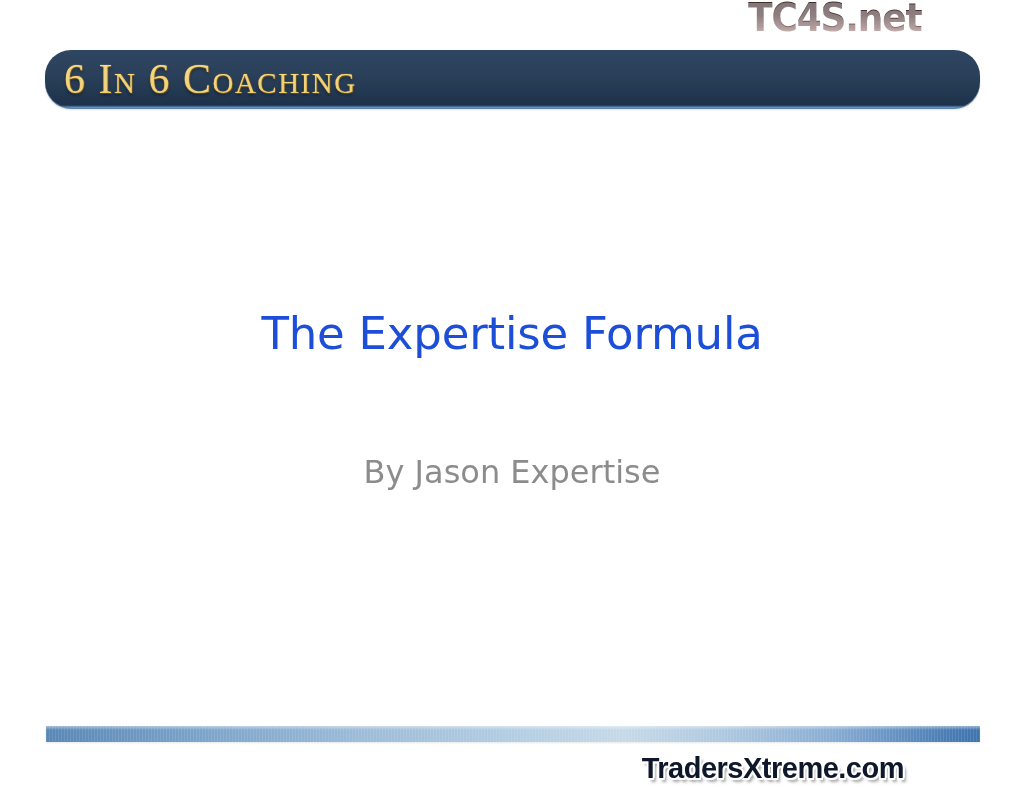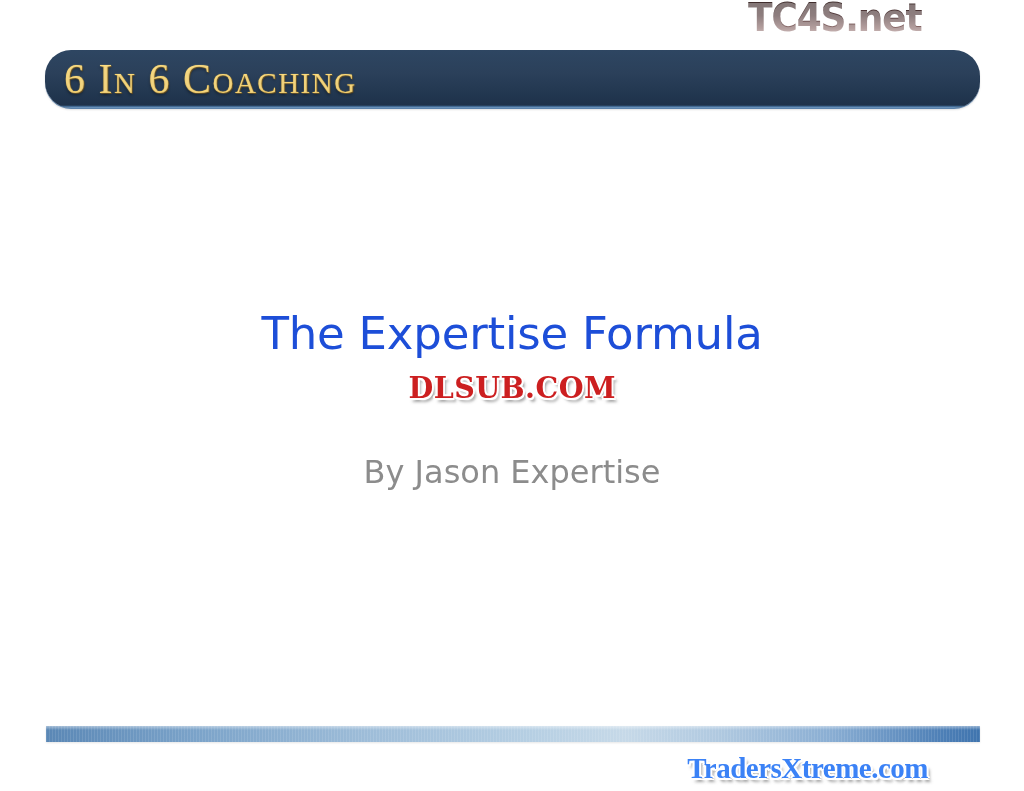--- a/index.html
+++ b/index.html
@@ -174,28 +174,28 @@
     content: "";
     position: absolute;
     left: 0; right: 0; top: 0;
     height: 4px;
     background: linear-gradient(180deg, rgba(255,255,255,0.45), rgba(255,255,255,0));
   }
 
   
   #footer-logo {
     position: absolute;
-    right: 0;
+    right: 24px;
     bottom: 6px;
-    font-family: Liberation Serif, serif;
+    font-family: Liberation Sans, sans-serif;
     font-weight: bold;
     font-size: 29px;
     line-height: 34px;
     letter-spacing: -0.5px;
-    color: #3b82f6;
+    color: #0f172a;
     white-space: nowrap;
     text-shadow:
       -1.5px -1.5px 0 #ffffff,
        1.5px -1.5px 0 #ffffff,
       -1.5px  1.5px 0 #ffffff,
        1.5px  1.5px 0 #ffffff,
       -2px 0 0 #ffffff, 2px 0 0 #ffffff,
        0 -2px 0 #ffffff, 0 2px 0 #ffffff,
        3px 4px 3px rgba(80,80,80,0.55);
   }
@@ -208,23 +208,20 @@
   <div id="tc4s-watermark">TC4S.net</div>
 
   <div id="header-banner">
     <div id="header-title">6 In 6 Coaching</div>
   </div>
 
   <div id="title-block">
     <div id="slide-title">The Expertise Formula</div>
   </div>
 
-  <div id="dlsub-watermark">
-    <span class="wm-text">DLSUB.COM</span>
-  </div>
 
   <div id="subtitle-block">
     <div id="slide-subtitle">By Jason Expertise</div>
   </div>
 
   <div id="footer-rule"></div>
 
   <div id="footer-logo">TradersXtreme.com</div>
 
 </div>

